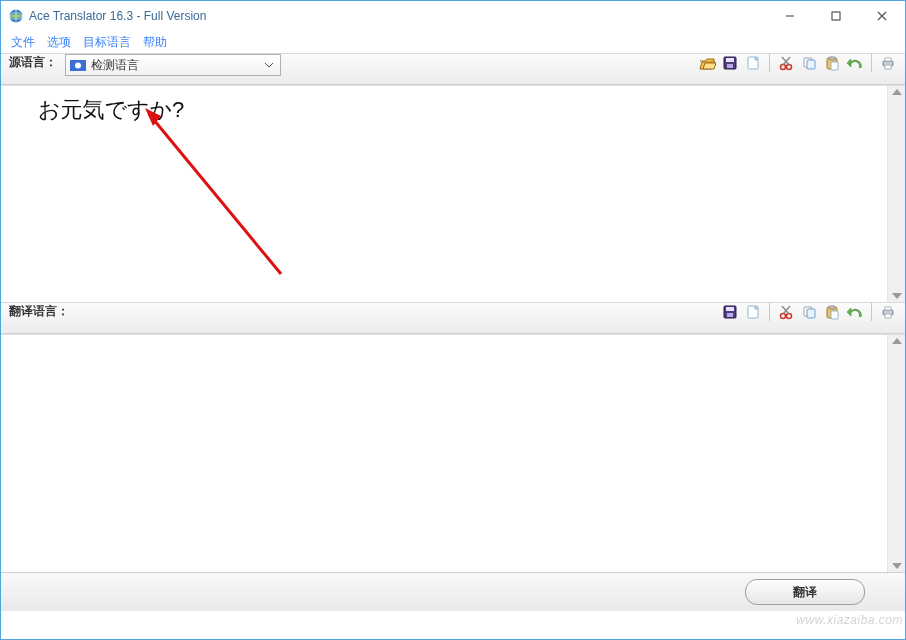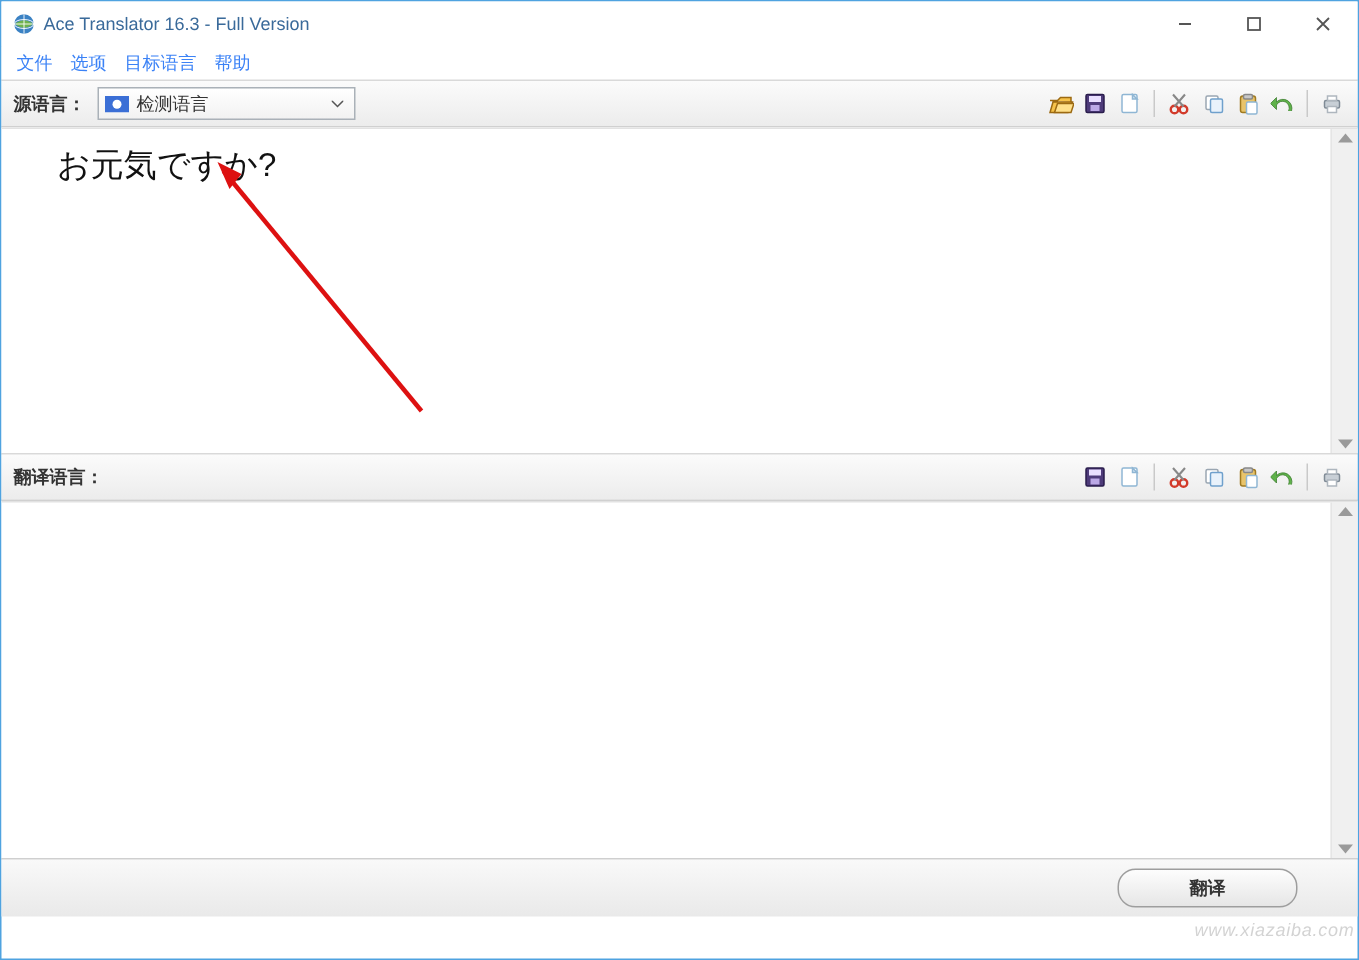--- a/index.html
+++ b/index.html
@@ -12,23 +12,23 @@
   .titlebar .title { flex: 0 0 auto; font-size: 12px; color: #3a6a9a; }
   .winctrls { position: absolute; right: 0; top: 0; display: flex; }
   .winctrls .btn { width: 46px; height: 30px; display: flex; align-items: center; justify-content: center; }
   .winctrls svg { stroke: #555; }
 
   
   .menubar { height: 22px; display: flex; align-items: center; gap: 12px; padding: 0 10px; background: #fff; color: #3b82f6; }
   .menubar .menu-item { cursor: default; }
 
   
-  .toolbar { height: 32px; background: linear-gradient(#fbfbfb,#ececec); border-top: 1px solid #d9d9d9; border-bottom: 1px solid #d0d0d0; display: flex; align-items: center; padding: 0 8px; gap: 8px; }
+  .toolbar { height: 32px; background: linear-gradient(#fbfbfb,#ececec); border-top: 1px solid #d9d9d9; border-bottom: 1px solid #d0d0d0; display: flex; align-items: flex-start; padding: 0 8px; gap: 8px; }
   .toolbar .label { font-weight: bold; font-size: 12px; }
-  .lang-select { display: flex; align-items: center; height: 22px; width: 172px; border: 1px solid #aab1b8; background: linear-gradient(#fff,#f2f2f2); padding: 0 4px; position: relative; }
+  .lang-select { display: flex; align-items: center; height: 22px; width: 216px; border: 1px solid #aab1b8; background: linear-gradient(#fff,#f2f2f2); padding: 0 4px; position: relative; }
   .lang-select .flag { width: 16px; height: 11px; margin-right: 5px; }
   .lang-select .sel-text { flex: 1; font-size: 12px; }
   .lang-select .drop { width: 14px; height: 100%; display: flex; align-items: center; justify-content: center; }
   .toolbar .spacer { flex: 1; }
   .tbicons { display: flex; align-items: center; gap: 5px; }
   .tbicons .tbbtn { width: 18px; height: 18px; display: flex; align-items: center; justify-content: center; }
   .tbicons .sep { width: 1px; height: 18px; background: #c9c9c9; margin: 0 2px; }
 
   
   .pane { position: relative; background: #fff; border-top: 1px solid #e2e2e2; display: flex; padding-left: 25px; }

